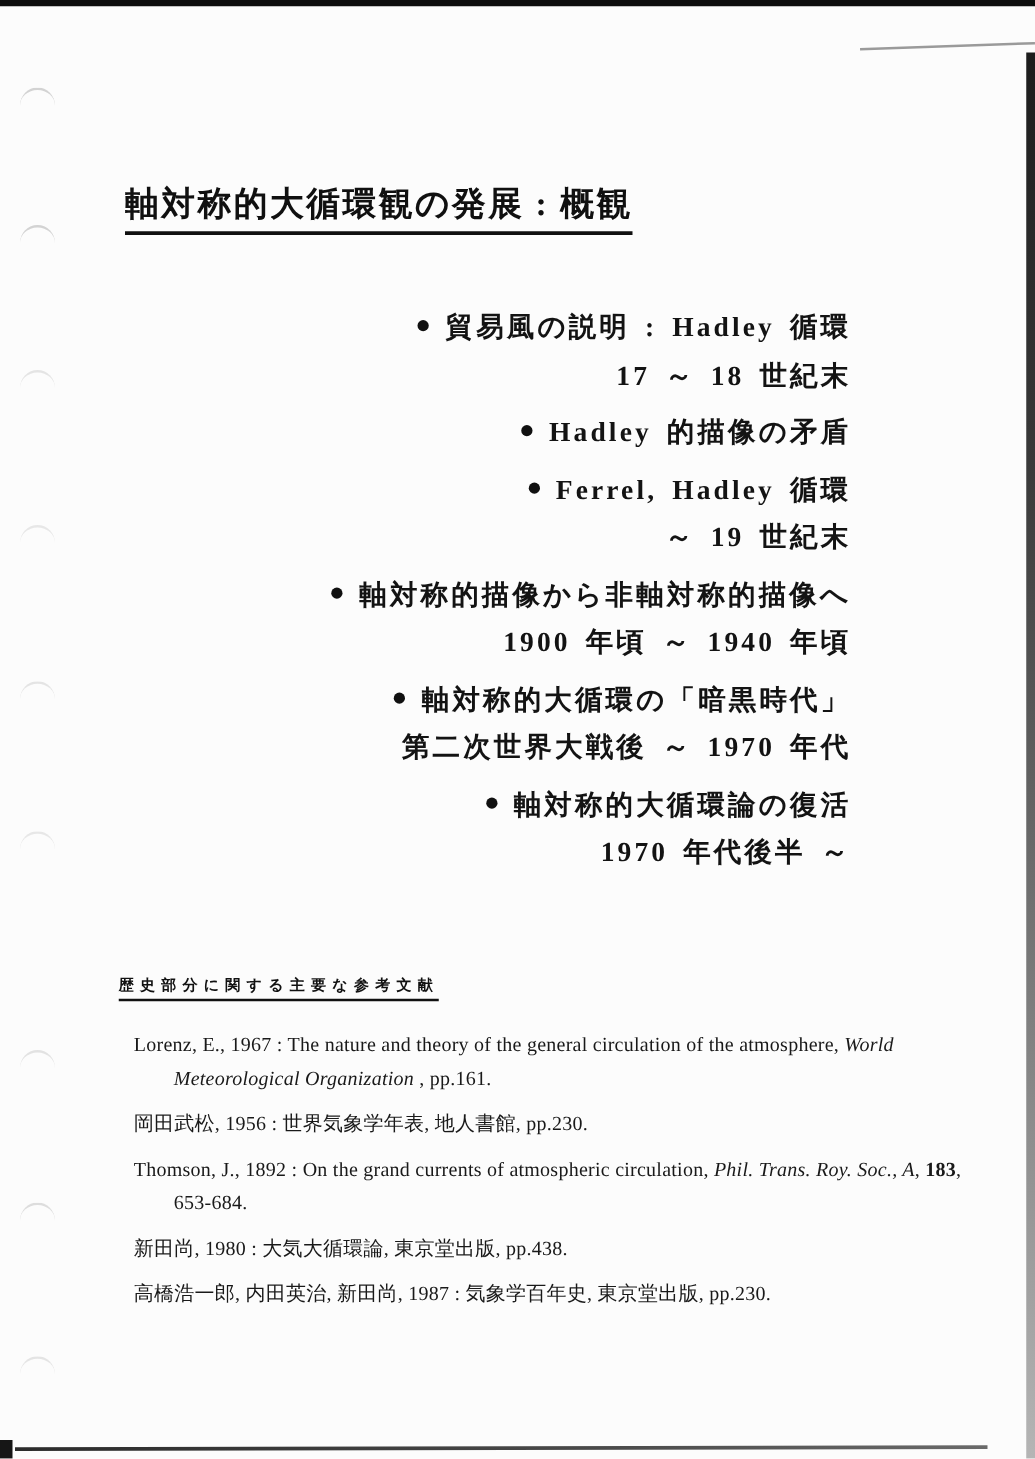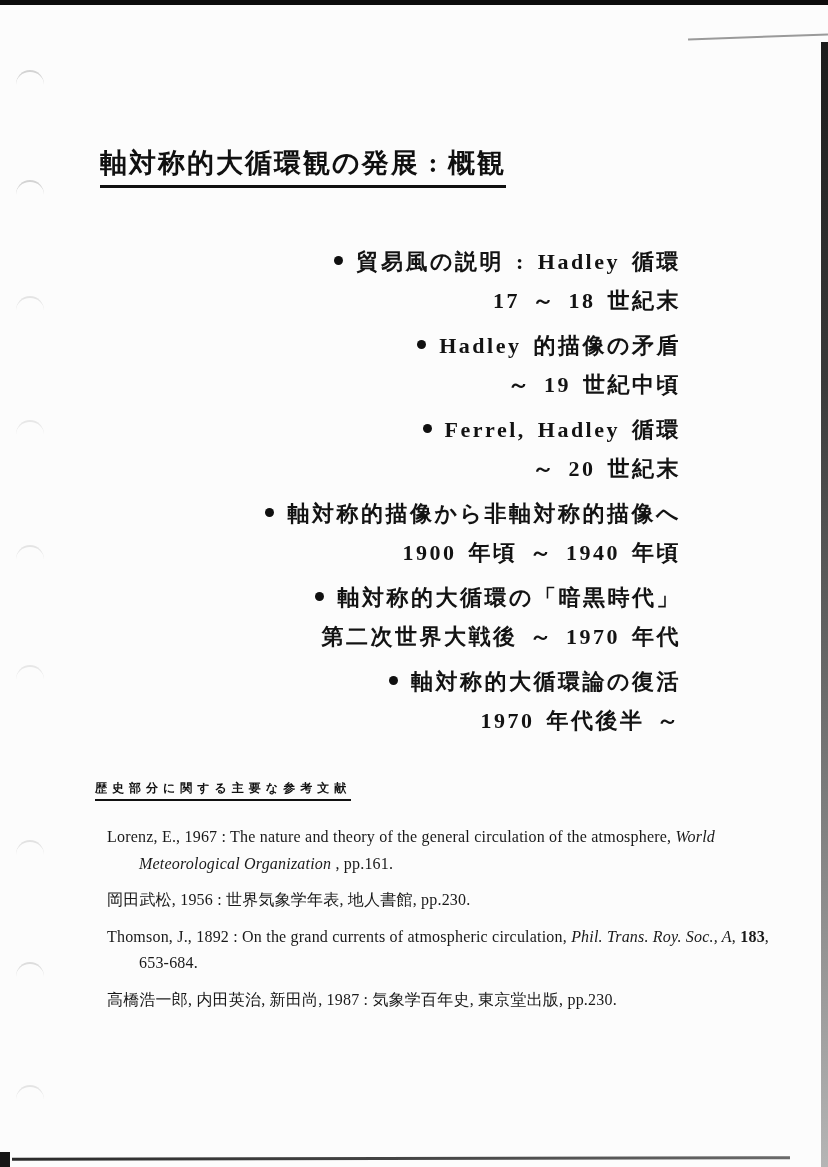--- a/index.html
+++ b/index.html
@@ -108,26 +108,25 @@
 
   <div class="bullet-list">
 
     <div class="bullet-item">
       <div class="b-line"><span class="dot"></span><span>貿易風の説明 : Hadley 循環</span></div>
       <div class="b-line b-line2">17 ～ 18 世紀末</div>
     </div>
 
     <div class="bullet-item">
       <div class="b-line"><span class="dot"></span><span>Hadley 的描像の矛盾</span></div>
-      <div class="b-line b-line2">～ 19 世紀中頃</div>
     </div>
 
     <div class="bullet-item">
       <div class="b-line"><span class="dot"></span><span>Ferrel, Hadley 循環</span></div>
-      <div class="b-line b-line2">～ 20 世紀末</div>
+      <div class="b-line b-line2">～ 19 世紀末</div>
     </div>
 
     <div class="bullet-item">
       <div class="b-line"><span class="dot"></span><span>軸対称的描像から非軸対称的描像へ</span></div>
       <div class="b-line b-line2">1900 年頃 ～ 1940 年頃</div>
     </div>
 
     <div class="bullet-item">
       <div class="b-line"><span class="dot"></span><span>軸対称的大循環の「暗黒時代」</span></div>
       <div class="b-line b-line2">第二次世界大戦後 ～ 1970 年代</div>
@@ -143,18 +142,19 @@
   <div class="refs-heading">歴史部分に関する主要な参考文献</div>
 
   <div class="ref-list">
 
     <p class="ref-entry"><span>Lorenz, E., 1967 : The nature and theory of the general circulation of the atmosphere, </span><span class="it">World Meteorological Organization</span><span> , pp.161.</span></p>
 
     <p class="ref-entry"><span>岡田武松, 1956 : 世界気象学年表, 地人書館, pp.230.</span></p>
 
     <p class="ref-entry"><span>Thomson, J., 1892 : On the grand currents of atmospheric circulation, </span><span class="it">Phil. Trans. Roy. Soc., A</span><span>, </span><span class="bd">183</span><span>, 653-684.</span></p>
 
+    <p class="ref-entry"><span>新田尚, 1980 : 大気大循環論, 東京堂出版, pp.438.</span></p>
 
     <p class="ref-entry"><span>高橋浩一郎, 内田英治, 新田尚, 1987 : 気象学百年史, 東京堂出版, pp.230.</span></p>
 
   </div>
 
 </div>
 
 </body></html>

